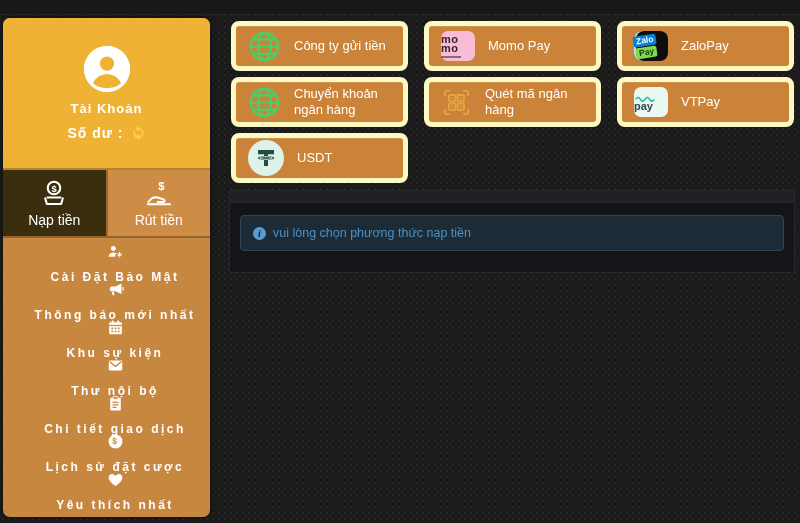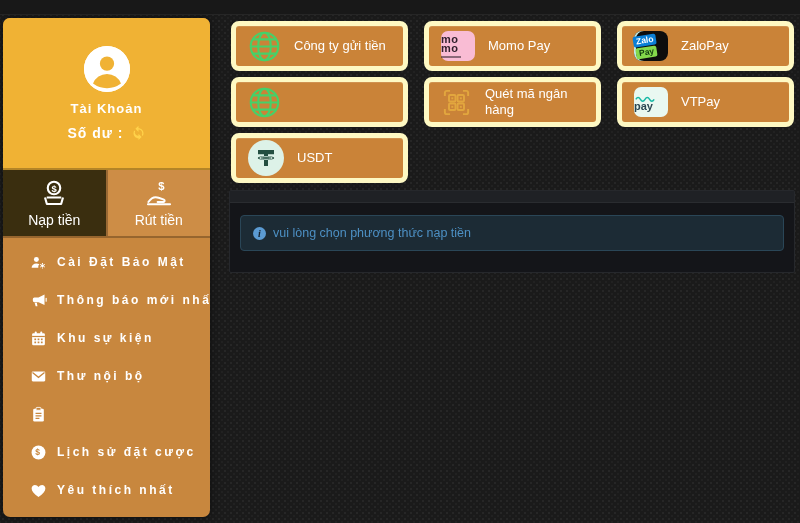--- a/index.html
+++ b/index.html
@@ -36,22 +36,22 @@
   .tab{
     flex:1;display:flex;flex-direction:column;align-items:center;justify-content:center;
     gap:4px;color:#fff;font-size:14px;cursor:pointer;
   }
   .tab.active{background:#3a2e0f;}
   .tab.inactive{background:#cd8d46;border-left:2px solid rgba(0,0,0,.25);}
 
   .menu{padding-top:5px;}
   .menu-item{
     height:38px;display:flex;align-items:center;gap:10px;
-    padding-left:27px;color:#fff;font-size:12px;font-weight:bold;
-    letter-spacing:2.5px;cursor:pointer;white-space:nowrap;
+    padding-left:17px;color:#fff;font-size:12px;font-weight:bold;
+    letter-spacing:2.5px;cursor:pointer;white-space:nowrap;flex-direction:column;
   }
   .menu-item .mi{width:17px;display:flex;justify-content:center;flex:none;}
 
   
   .pay-grid{
     position:absolute;left:231px;top:21px;width:563px;
     display:grid;grid-template-columns:repeat(3,177px);
     grid-auto-rows:50px;column-gap:16px;row-gap:6px;
   }
   .pay-btn{
@@ -196,20 +196,21 @@
     <div class="menu-item">
       <span class="mi">
           <svg viewBox="0 0 24 24" width="17" height="17">
         <rect x="4.5" y="3.8" width="15" height="18.2" rx="1.8" fill="#ffffff"></rect>
         <rect x="8.6" y="2" width="6.8" height="4" rx="1.2" fill="#c8873e" stroke="#ffffff" stroke-width="1.2"></rect>
         <g stroke="#c8873e" stroke-width="1.6">
           <path d="M7.8 10.5h8.4M7.8 14h8.4M7.8 17.5h5.5"></path>
         </g>
       </svg>
         </span>
+      <span>Chi tiết giao dịch</span>
     </div>
 
     <div class="menu-item">
       <span class="mi">
           <svg viewBox="0 0 24 24" width="17" height="17">
         <circle cx="12" cy="12" r="9.8" fill="#ffffff"></circle>
         <text x="12" y="16.2" text-anchor="middle" font-size="12" font-weight="bold" fill="#c8873e">$</text>
       </svg>
         </span>
       <span>Lịch sử đặt cược</span>
@@ -264,20 +265,21 @@
   </div>
 
   <div class="pay-btn">
     <span class="icon-box">
         <svg viewBox="0 0 24 24" width="33" height="33" fill="none" stroke="#45d169" stroke-width="1.5">
       <circle cx="12" cy="12" r="10"></circle>
           <ellipse cx="12" cy="12" rx="4.6" ry="10"></ellipse>
       <path d="M2 12h20M3.4 6.8h17.2M3.4 17.2h17.2"></path>
     </svg>
       </span>
+    <span class="plabel">Chuyển khoản ngân hàng</span>
   </div>
 
   <div class="pay-btn">
     <span class="icon-box">
         <svg viewBox="0 0 24 24" width="31" height="31" fill="none" stroke="#e2a63e" stroke-width="1.5">
       <path d="M3 7V4.5A1.5 1.5 0 0 1 4.5 3H7M17 3h2.5A1.5 1.5 0 0 1 21 4.5V7M21 17v2.5a1.5 1.5 0 0 1-1.5 1.5H17M7 21H4.5A1.5 1.5 0 0 1 3 19.5V17"></path>
       <rect x="6.2" y="6.2" width="5" height="5" rx="0.8"></rect>
           <rect x="8" y="8" width="1.5" height="1.5" fill="#e2a63e" stroke="none"></rect>
       <rect x="12.8" y="6.2" width="5" height="5" rx="0.8"></rect>
           <rect x="14.6" y="8" width="1.5" height="1.5" fill="#e2a63e" stroke="none"></rect>

